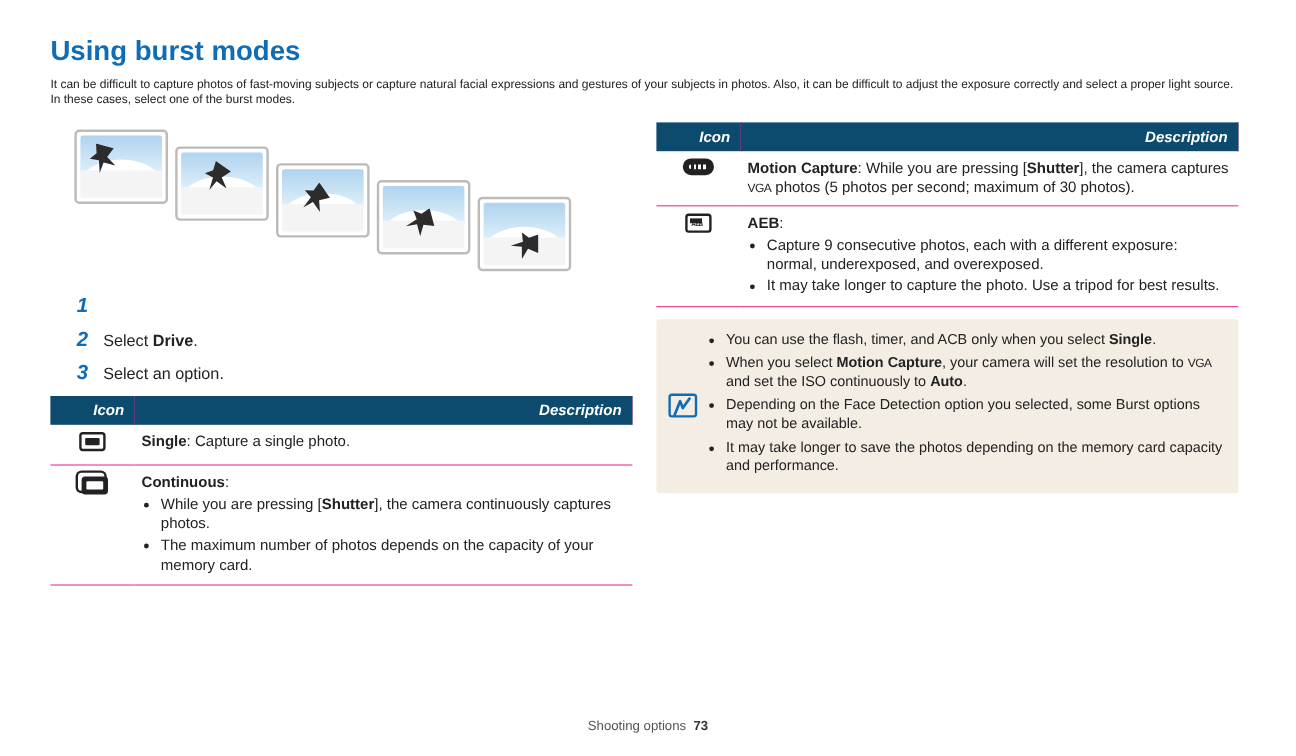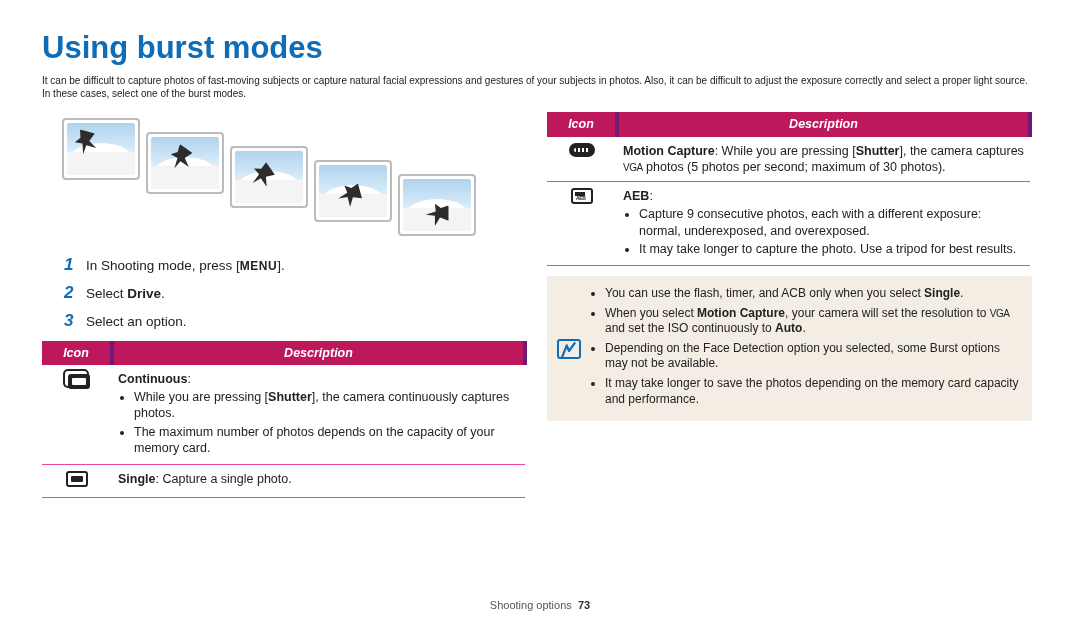--- a/index.html
+++ b/index.html
@@ -8,21 +8,21 @@
     height: 630px;
     font-family: "Myriad Pro", "Segoe UI", Arial, sans-serif;
     color: #222;
     padding: 28px 42px 0 42px;
     position: relative;
     font-size: 12.5px;
     line-height: 1.3;
   }
   .page-title {
     color: #0f6cb6;
-    font-size: 31px;
+    font-size: 23px;
     font-weight: 700;
     margin-bottom: 6px;
   }
   .intro {
     font-size: 10px;
     margin-bottom: 12px;
   }
   .columns {
     display: flex;
     gap: 20px;
@@ -90,27 +90,27 @@
   .menu-label {
     font-family: "Arial Black", Arial, sans-serif;
     letter-spacing: 0.5px;
     font-weight: 900;
     font-size: 12px;
   }
 
   
   table.icon-table { border-collapse: collapse; width: 100%; font-size: 12.5px; }
   table.icon-table thead th {
-    background: #be185d;
+    background: #0c4a6e;
     color: #fff;
     font-style: italic;
     font-weight: 700;
-    text-align: center;
+    text-align: right;
     padding: 4px 8px;
-    border-right: 4px solid #701a75;
+    border-right: 1px solid #701a75;
   }
   table.icon-table thead th:first-child { width: 70px; }
   table.icon-table tbody td {
     border-bottom: 1px solid #ec4899;
     padding: 6px 6px;
     vertical-align: top;
   }
   td.icon-cell { text-align: center; vertical-align: middle; }
   td.desc-cell b { font-weight: 700; }
   td.desc-cell ul { list-style: disc; padding-left: 16px; margin-top: 2px; }
@@ -223,23 +223,20 @@
           <div class="sky"></div>
           <div class="hill"></div>
           <div class="snow"></div>
           <div class="rider"></div>
         </div>
     </div>
 
     <div class="steps">
       <div class="step">
         <span class="step-num">1</span>
-        <span class="step-text">
-          <span>In Shooting mode, press [</span><span class="menu-label">MENU</span><span>].</span>
-        </span>
       </div>
       <div class="step">
         <span class="step-num">2</span>
         <span class="step-text">
           <span>Select </span><b>Drive</b><span>.</span>
         </span>
       </div>
       <div class="step">
         <span class="step-num">3</span>
         <span class="step-text">Select an option.</span>
@@ -248,35 +245,35 @@
 
     <table class="icon-table">
       <thead>
         <tr>
           <th>Icon</th>
           <th>Description</th>
         </tr>
       </thead>
       <tbody>
         <tr>
+          <td class="icon-cell"><span class="icon-single"></span></td>
+          <td class="desc-cell">
+            <b>Single</b><span>: Capture a single photo.</span>
+          </td>
+        </tr>
+        <tr>
           <td class="icon-cell"><span class="icon-cont"></span></td>
           <td class="desc-cell">
             <b>Continuous</b><span>:</span>
             <ul>
               <li>
                 <span>While you are pressing [</span><b>Shutter</b><span>], the camera continuously captures photos.</span>
               </li>
               <li>The maximum number of photos depends on the capacity of your memory card.</li>
             </ul>
-          </td>
-        </tr>
-        <tr>
-          <td class="icon-cell"><span class="icon-single"></span></td>
-          <td class="desc-cell">
-            <b>Single</b><span>: Capture a single photo.</span>
           </td>
         </tr>
       </tbody>
     </table>
   </div>
 
   <div class="col">
     <table class="icon-table">
       <thead>
         <tr>

